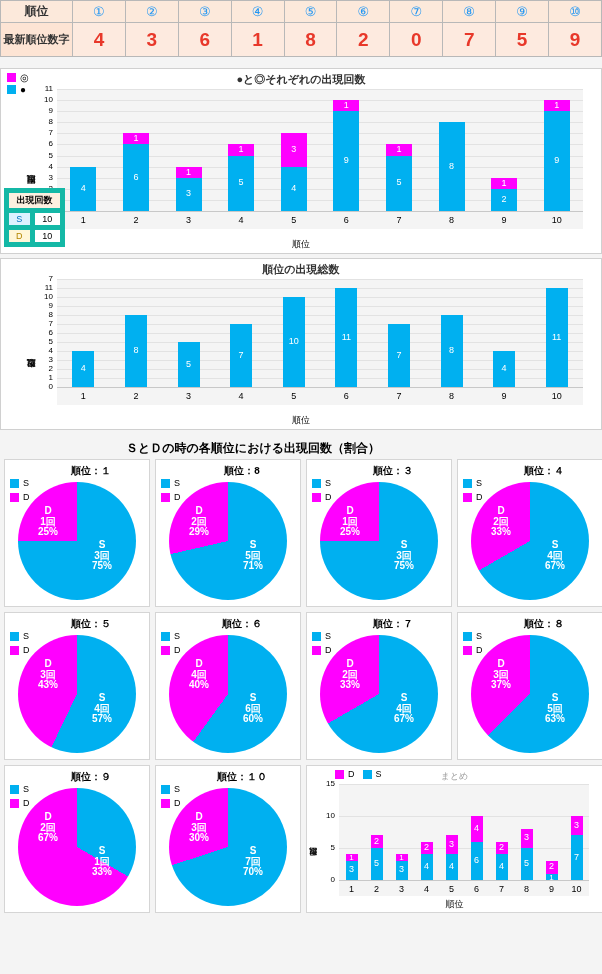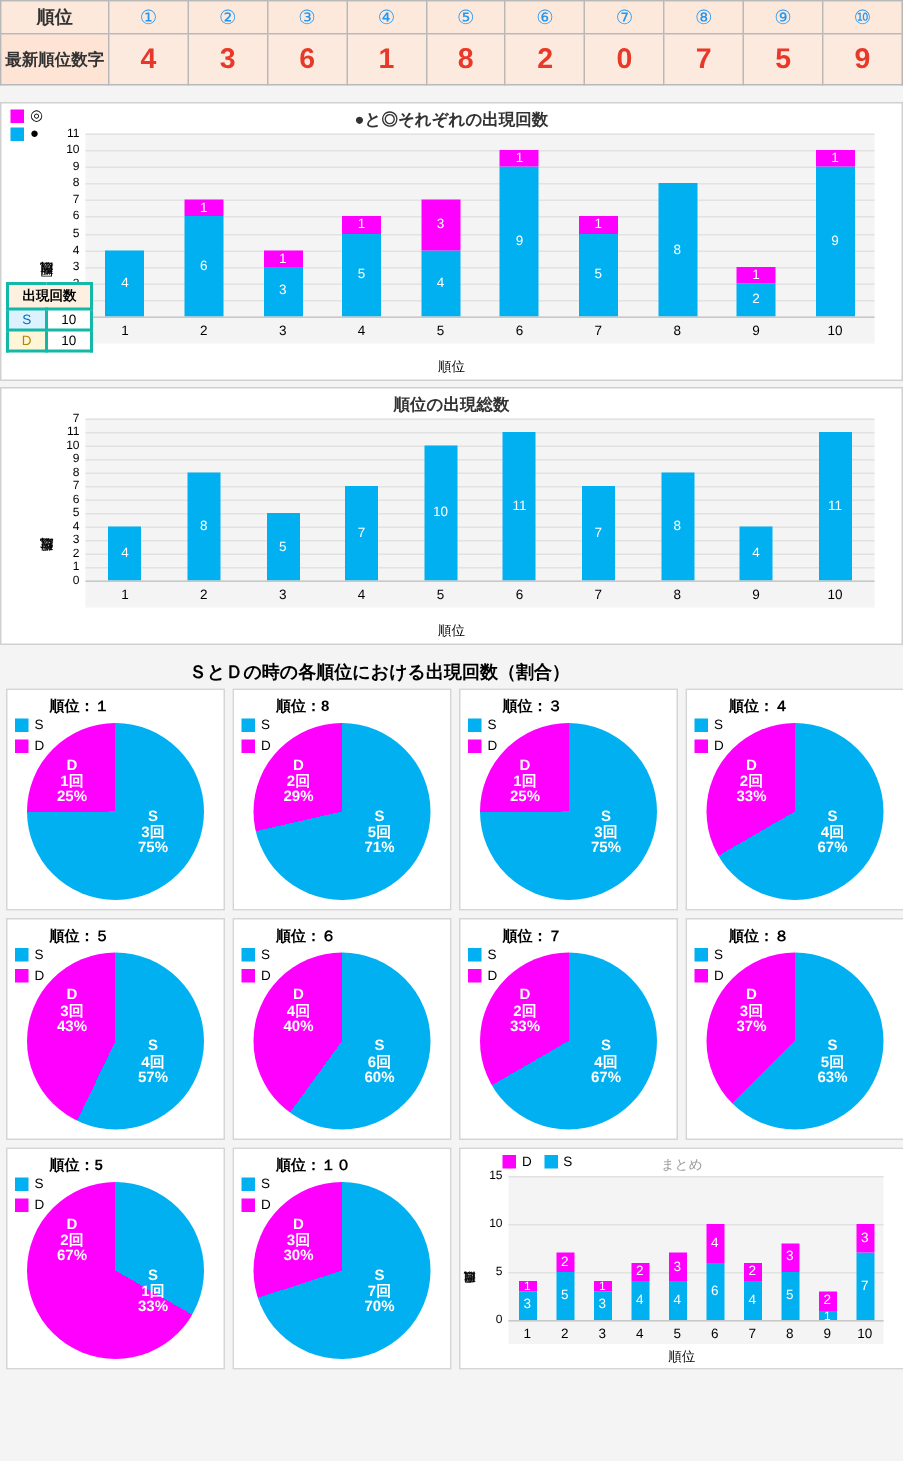--- a/index.html
+++ b/index.html
@@ -32,42 +32,42 @@
 
   .legend { position:absolute; font-size: 9px; }
   .legend .row { display:flex; align-items:center; margin-bottom:3px; }
   .swatch { width:9px; height:9px; margin-right:4px; display:inline-block; }
   .sw-magenta { background:#ff00ff; }
   .sw-cyan { background:#00b0f0; }
   .mark { font-size:10px; line-height:9px; }
 
   
   .count-table { position:absolute; left:4px; top:188px; border-collapse: collapse; font-size:9px; background:#fff;}
-  .count-table td { border:2px solid #14b8a6; padding:1px 4px; text-align:center;margin-top:28px; }
+  .count-table td { border:5px solid #14b8a6; padding:1px 4px; text-align:center;margin-top:28px; }
   .count-table .hdr { background:#fdf0e0; font-weight:bold; width:56px;}
   .count-table .k { background:#ddf2ff; color:#0070c0; width:22px;}
   .count-table .k2 { background:#fff6d8; color:#b38600; width:22px;}
   .count-table .v { width:26px; }
 
   
   .plot { position:absolute; }
   .ylab { position:absolute; writing-mode: vertical-rl; transform: rotate(180deg); font-size:9px; }
   .xlab { position:absolute; font-size:9px; }
   .ytick { position:absolute; font-size:8px; right:0; text-align:right; width:14px; line-height:1; }
   .gridline { position:absolute; border-top:1px solid #e2e2e2; left:0; }
   .xtick { position:absolute; font-size:9px; text-align:center; }
   .bar { position:absolute; }
   .bar-val { position:absolute; color:#fff; font-size:9px; text-align:center; width:100%; }
   .axis-line { position:absolute; background:#c8c8c8; }
 
   
   .pies-title { text-align:center; font-weight:bold; font-size:12px; padding:6px 0 2px; }
   .pie-grid { display:grid; grid-template-columns: repeat(4, 146px); gap:5px; padding:0 4px; }
   .pie-card { background:#fff; border:1px solid #d5d5d5; height:148px; position:relative; }
-  .pie-card .ttl { text-align:left; font-size:10px; font-weight:bold; padding-top:4px; padding-left:28px;}
+  .pie-card .ttl { text-align:center; font-size:10px; font-weight:bold; padding-top:4px; padding-left:28px;font-family:Liberation Mono, monospace;}
   .pie-legend { position:absolute; left:5px; top:18px; font-size:9px; }
   .pie-wrap { position:absolute; left:50%; transform:translateX(-50%); top:22px; width:118px; height:118px; }
   .pie { width:118px; height:118px; border-radius:50%; }
   .pie-lbl { position:absolute; color:#fff; font-size:10px; font-weight:bold; text-align:center; line-height:1.05; }
 
   .summary-card { background:#fff; border:1px solid #d5d5d5; height:148px; position:relative; grid-column: span 2;}
   .sum-title { position:absolute; left:0; right:0; top:4px; text-align:center; font-size:9px; color:#9b9b9b; }
   .sum-legend { position:absolute; left:28px; top:3px; font-size:9px; display:flex; gap:8px; }
 </style>
 </head>
@@ -448,21 +448,21 @@
               <span>D</span>
             </div>
           </div>
           <div class="pie-wrap">
             <div class="pie" style="background:conic-gradient(#00b0f0 0deg 225deg, #ff00ff 225deg 360deg);"></div>
             <div class="pie-lbl" style="right:12px; top:58px; width:44px;">S<br>5回<br>63%</div>
             <div class="pie-lbl" style="left:8px; top:24px; width:44px;">D<br>3回<br>37%</div>
           </div>
         </div>
         <div class="pie-card">
-          <div class="ttl">順位：5</div>
+          <div class="ttl">順位：９</div>
           <div class="pie-legend">
             <div style="display:flex;align-items:center;margin-bottom:4px;">
               <span class="swatch sw-cyan"></span>
               <span>S</span>
             </div>
             <div style="display:flex;align-items:center;">
               <span class="swatch sw-magenta"></span>
               <span>D</span>
             </div>
           </div>

